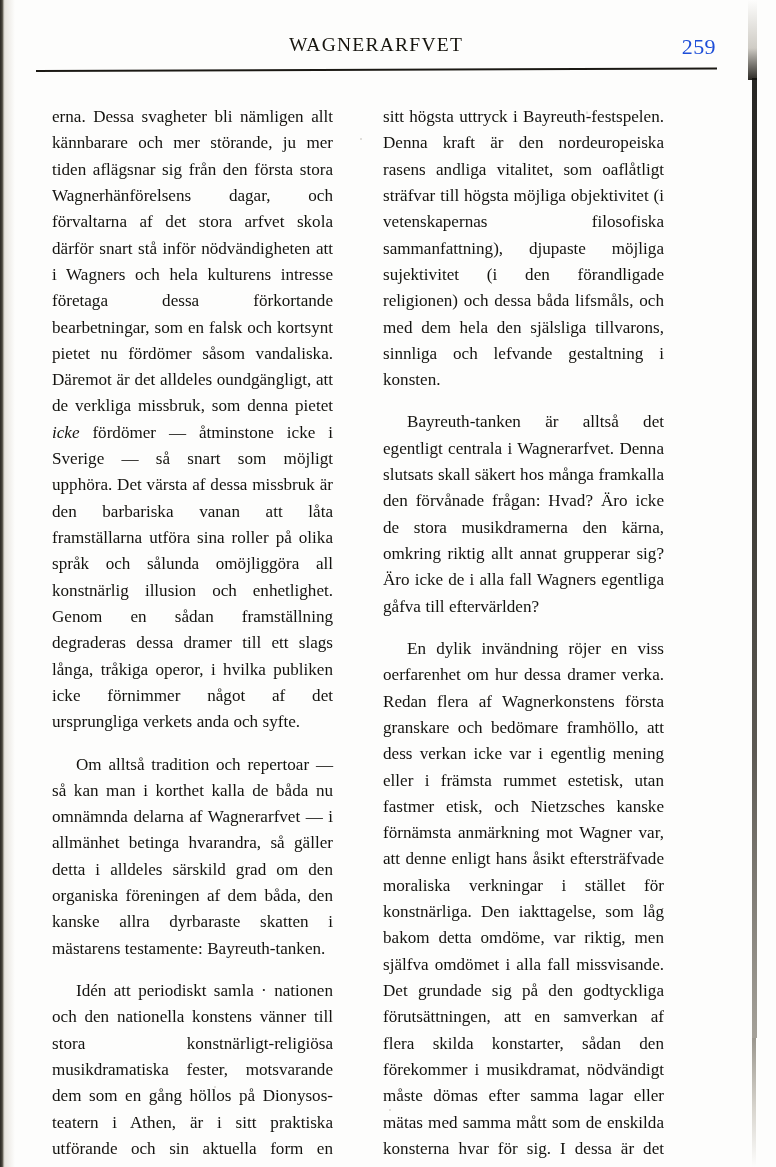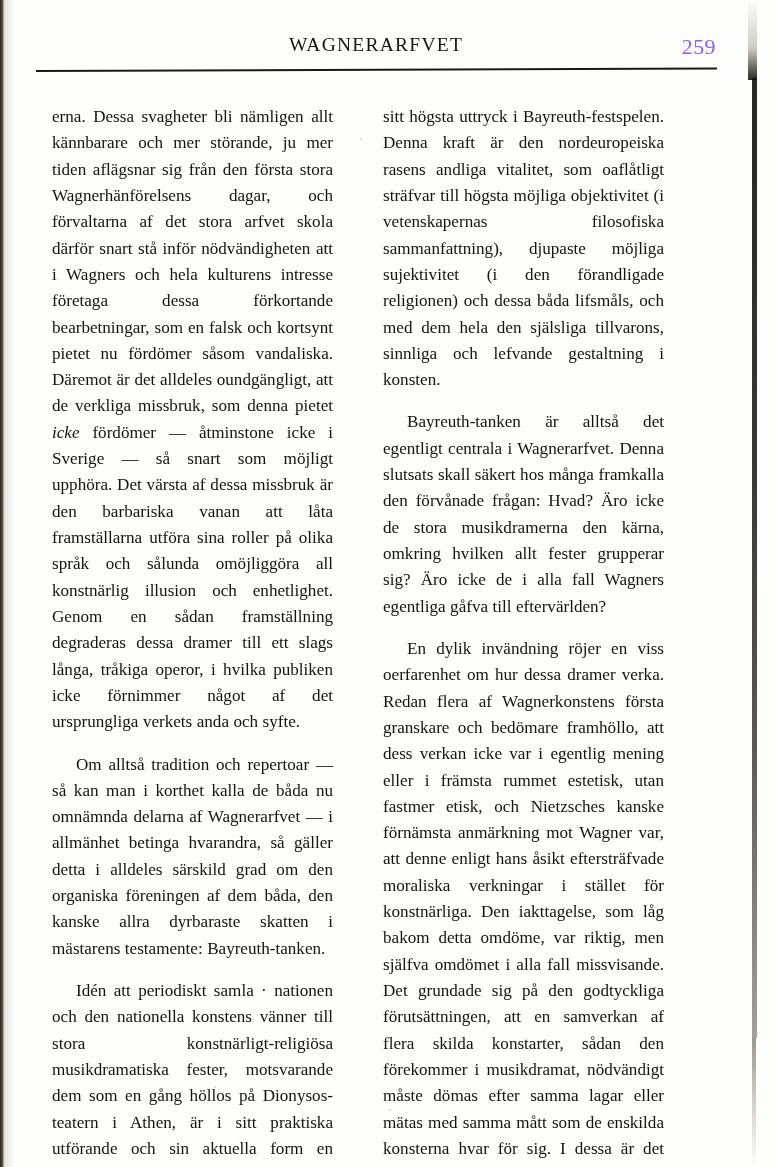--- a/index.html
+++ b/index.html
@@ -68,21 +68,21 @@
     letter-spacing: 1.25px;
     font-family: "Liberation Serif", "DejaVu Serif", serif;
     color: #17150f;
   }
   .runhead-folio {
     position: absolute;
     right: 0px;
     top: 0px;
     font-size: 22px;
     letter-spacing: 0.4px;
-    color: #8b5cf6;
+    color: #1d4ed8;
     font-family: "Liberation Serif", "DejaVu Serif", serif;
   }
   .runhead-rule {
     position: absolute;
     left: 36px;
     top: 70px;
     width: 681px;
     height: 2px;
     background: #1b1914;
     transform: rotate(-0.22deg);
@@ -148,21 +148,21 @@
     <div class="col">
       <p>
         <span>erna. Dessa svagheter bli nämligen allt kännbarare och mer störande, ju mer tiden aflägsnar sig från den första stora Wagnerhänförelsens dagar, och förvaltarna af det stora arfvet skola därför snart stå inför nödvändigheten att i Wagners och hela kulturens intresse företaga dessa förkortande bearbetningar, som en falsk och kortsynt pietet nu fördömer såsom vandaliska. Däremot är det alldeles oundgängligt, att de verkliga missbruk, som denna pietet </span><em>icke</em><span> fördömer — åtminstone icke i Sverige — så snart som möjligt upphöra. Det värsta af dessa missbruk är den barbariska vanan att låta framställarna utföra sina roller på olika språk och sålunda omöjliggöra all konstnärlig illusion och enhetlighet. Genom en sådan framställning degraderas dessa dramer till ett slags långa, tråkiga operor, i hvilka publiken icke förnimmer något af det ursprungliga verkets anda och syfte.</span>
       </p>
       <p class="indent">Om alltså tradition och repertoar — så kan man i korthet kalla de båda nu omnämnda delarna af Wagnerarfvet — i allmänhet betinga hvarandra, så gäller detta i alldeles särskild grad om den organiska föreningen af dem båda, den kanske allra dyrbaraste skatten i mästarens testamente: Bayreuth-tanken.</p>
       <p class="indent">Idén att periodiskt samla · nationen och den nationella konstens vänner till stora konstnärligt-religiösa musikdramatiska fester, motsvarande dem som en gång höllos på Dionysos-teatern i Athen, är i sitt praktiska utförande och sin aktuella form en öfvervägande tysk angelägenhet, men det rent teoretiska och allmängiltiga däri har naturligtvis värde och betydelse för alla andra nationer, och mest för dem, som ha skäl att tro, att äfven inom dem rör sig något af den syntetiska, musikalisk lidelse, dramatisk gestaltning och religiös själslyftning till en helt förenande kulturkraft, som nått</p>
     </div>
 
     <div class="col">
       <p>sitt högsta uttryck i Bayreuth-festspelen. Denna kraft är den nordeuropeiska rasens andliga vitalitet, som oaflåtligt sträfvar till högsta möjliga objektivitet (i vetenskapernas filosofiska sammanfattning), djupaste möjliga sujektivitet (i den förandligade religionen) och dessa båda lifsmåls, och med dem hela den själsliga tillvarons, sinnliga och lefvande gestaltning i konsten.</p>
-      <p class="indent">Bayreuth-tanken är alltså det egentligt centrala i Wagnerarfvet. Denna slutsats skall säkert hos många framkalla den förvånade frågan: Hvad? Äro icke de stora musikdramerna den kärna, omkring hvilken allt fester grupperar sig? Äro icke de i alla fall Wagners egentliga gåfva till eftervärlden?</p>
+      <p class="indent">Bayreuth-tanken är alltså det egentligt centrala i Wagnerarfvet. Denna slutsats skall säkert hos många framkalla den förvånade frågan: Hvad? Äro icke de stora musikdramerna den kärna, omkring riktig allt annat grupperar sig? Äro icke de i alla fall Wagners egentliga gåfva till eftervärlden?</p>
       <p class="indent">En dylik invändning röjer en viss oerfarenhet om hur dessa dramer verka. Redan flera af Wagnerkonstens första granskare och bedömare framhöllo, att dess verkan icke var i egentlig mening eller i främsta rummet estetisk, utan fastmer etisk, och Nietzsches kanske förnämsta anmärkning mot Wagner var, att denne enligt hans åsikt eftersträfvade moraliska verkningar i stället för konstnärliga. Den iakttagelse, som låg bakom detta omdöme, var riktig, men själfva omdömet i alla fall missvisande. Det grundade sig på den godtyckliga förutsättningen, att en samverkan af flera skilda konstarter, sådan den förekommer i musikdramat, nödvändigt måste dömas efter samma lagar eller mätas med samma mått som de enskilda konsterna hvar för sig. I dessa är det egentligen något onaturligt, något konstens väsen motsägande att i första hand eftersträfva en moralisk verkan. En dikt i ord eller toner, en bild i form eller färg har närmast och hufvudsakligast sin uppgift att i sin konstarts säregna material och teknik och i det för hvarje nytt verk på ett nytt sätt afvägda växelspelet af sekun-</p>
     </div>
 
   </div>
 
   <div class="speck" style="left:360px;top:138px;width:2px;height:2px;"></div>
   <div class="speck" style="left:389px;top:1109px;width:2px;height:2px;"></div>
   <div class="speck" style="left:588px;top:745px;width:2px;height:2px;"></div>
   <div class="speck" style="left:586px;top:111px;width:2px;height:3px;"></div>
   <div class="speck" style="left:214px;top:1086px;width:2px;height:2px;"></div>

